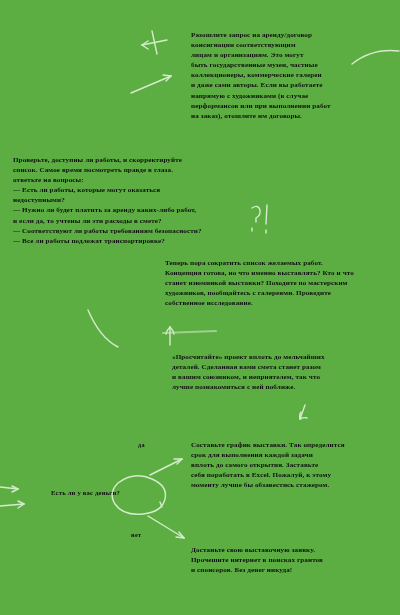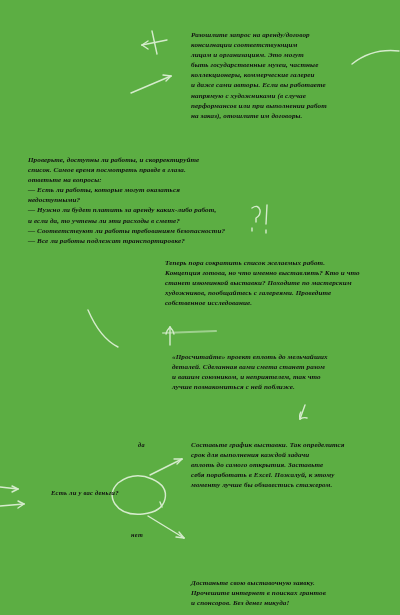--- a/index.html
+++ b/index.html
@@ -13,21 +13,20 @@
     font-family: "Liberation Serif", "DejaVu Serif", serif;
     overflow: hidden;
     position: relative;
   }
   .canvas {
     position: absolute;
     left: 0; top: 0;
     width: 320px;
     height: 615px;
     background: #5CAE43;
-    font-style: italic;
   }
   .doodle-layer {
     position: absolute;
     left: 0; top: 0;
     width: 400px;
     height: 615px;
     pointer-events: none;
   }
   .block {
     position: absolute;
@@ -47,25 +46,25 @@
     position: absolute;
     color: #101010;
     font-size: 6.2px;
     font-weight: 700;
     letter-spacing: 0.4px;
     font-family: "Liberation Serif", "DejaVu Serif", serif;
   }
 
   
   #blk-0 { left: 191px; top: 30px;  width: 200px; }
-  #blk-1 { left: 28px;  top: 155px; width: 250px; }
+  #blk-1 { left: 13px;  top: 155px; width: 250px; }
   #blk-2 { left: 165px; top: 258px; width: 225px; }
   #blk-3 { left: 172px; top: 352px; width: 220px; }
   #blk-4 { left: 191px; top: 440px; width: 205px; }
-  #blk-5 { left: 191px; top: 578px; width: 200px; }
+  #blk-5 { left: 191px; top: 545px; width: 200px; }
 
   #lbl-yes { left: 138px; top: 441px; }
   #lbl-no  { left: 131px; top: 531px; }
   #lbl-decision { left: 51px; top: 489px; font-size: 6.6px; letter-spacing: 0.2px;}
 </style>
 </head>
 <body style="background: rgb(92, 174, 67);">
 
 <div class="canvas">
 

